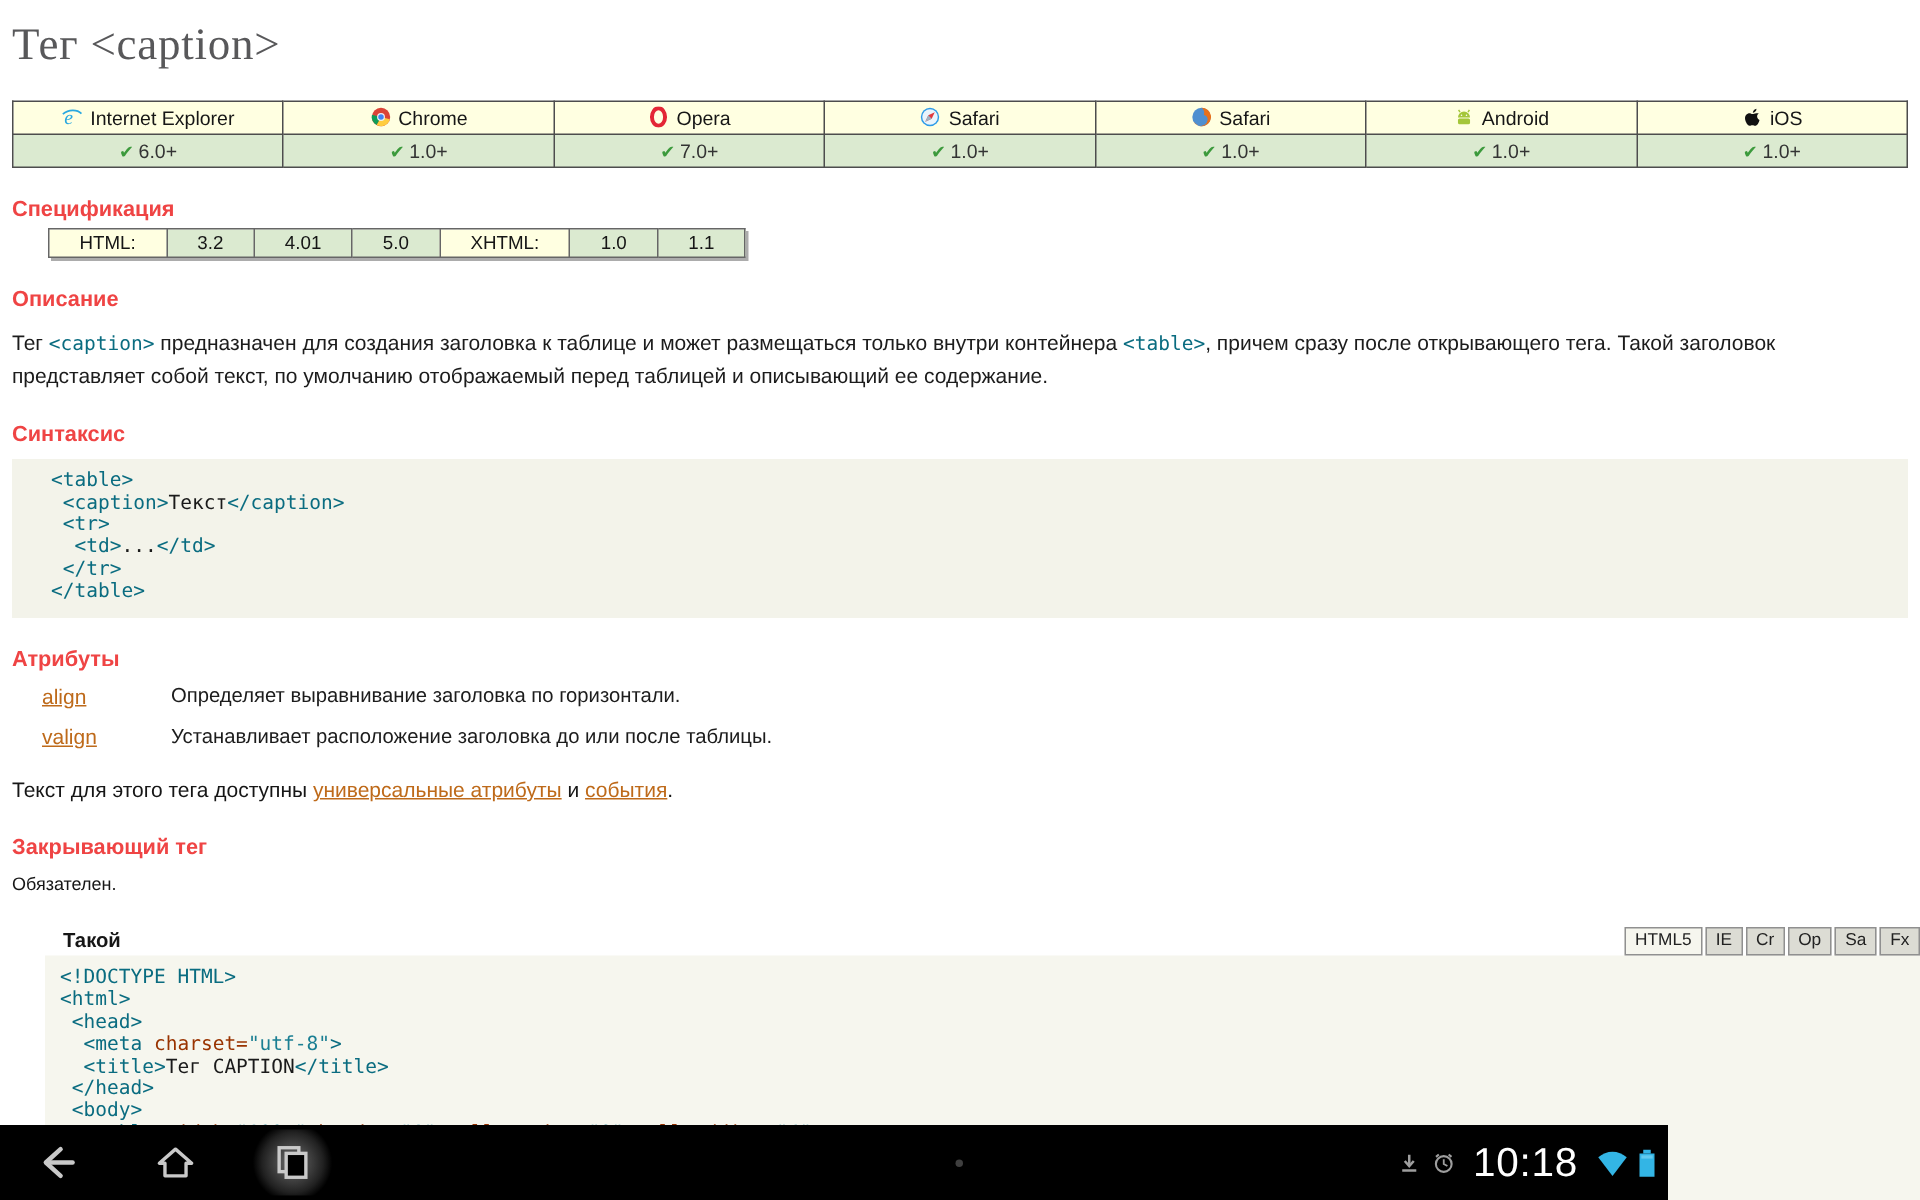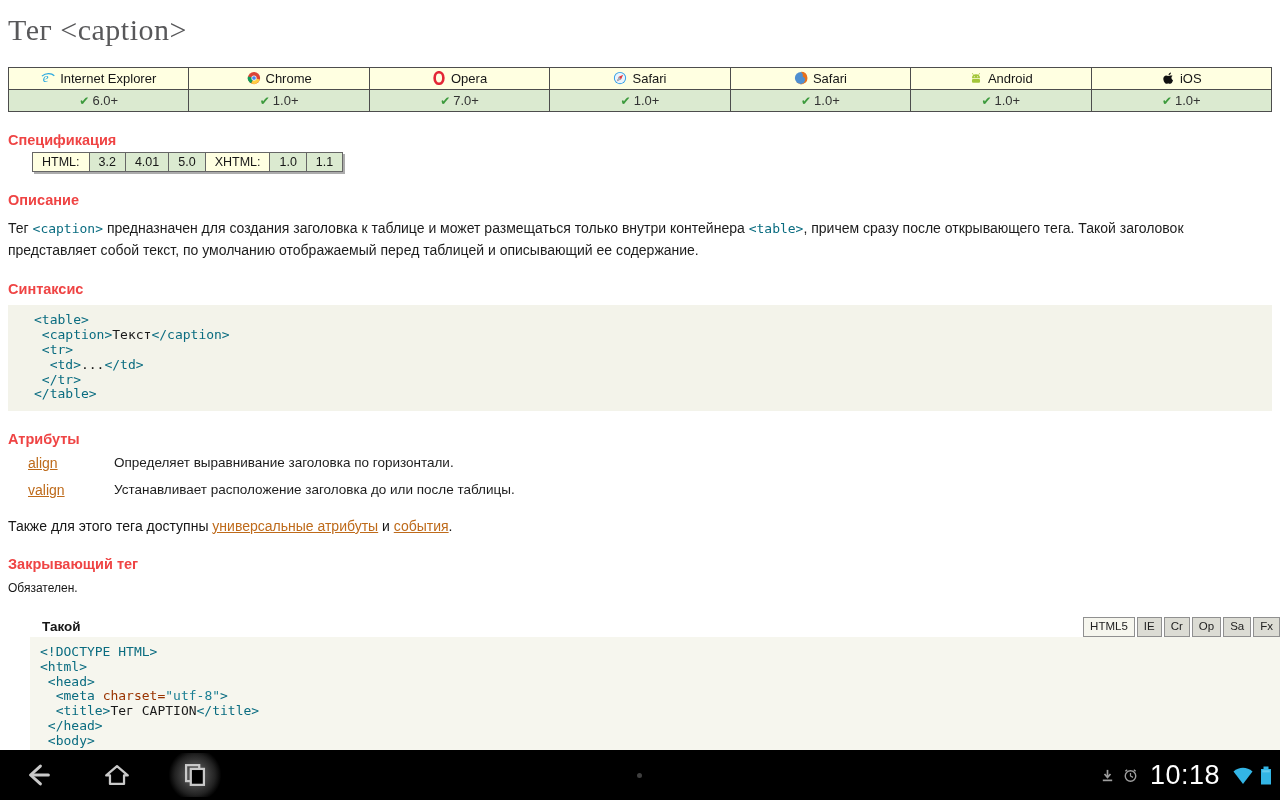--- a/index.html
+++ b/index.html
@@ -13,21 +13,21 @@
   .browsers td{border:1px solid #4d4d4d;text-align:center;font-size:13px;height:22px;padding:2px}
   .bt-h{background:var(--header-cream)}
   .bt-v{background:var(--version-green);color:#333}
   .bicon{display:inline-block;width:14px;height:14px;margin-right:5px;vertical-align:-2px}
   .bicon svg{width:14px;height:14px;display:block}
   .chk{color:var(--check-green);font-size:12px;margin-right:3px}
   
   h2{font-size:14.5px;font-weight:700;margin:20px 0 4px 8px;color:#ef4444}
   
   .spec-table{border-collapse:collapse;margin:4px 0 0 32px;box-shadow:2px 2px 0 rgba(70,70,70,.45)}
-  .spec-table td{border:1px solid #666;font-size:12.5px;padding:2px 9px;}
+  .spec-table td{border:1px solid #666;font-size:12.5px;padding:2px 20px;}
   .sp-label{background:var(--header-cream)}
   .sp-ver{background:var(--version-green)}
   
   .desc{margin:10px 8px 0 8px;font-size:14px;line-height:1.55;color:#1c1c1c}
   .seg-code{font-family:"DejaVu Sans Mono",monospace;font-size:13px;color:var(--code-tag)}
   
   .codeblock{background:#F3F3EA;margin:8px 8px 0 8px;padding:8px 8px 9px 26px}
   .code-line{white-space:pre;font-family:"DejaVu Sans Mono",monospace;font-size:13px;line-height:14.8px}
   .c-tag{color:var(--code-tag)}
   .c-attr{color:var(--code-attr)}
@@ -41,21 +41,21 @@
   .note{margin:17px 8px 0 8px;font-size:14px;line-height:1.4}
   .plain-p{margin:9px 8px 0 8px;font-size:12px}
   
   .example-head{display:flex;justify-content:space-between;align-items:flex-end;margin:22px 0 0 34px}
   .example-head h3{font-size:13.5px;font-weight:700;margin:0 0 3px 8px}
   .tabs{display:flex;gap:2px}
   .tab{border:1px solid #909090;background:#DCDCD4;color:#222;font-size:11.5px;padding:2px 6px;line-height:1.2}
   .tab.active{background:#F6F6EE}
   #example-block{margin:0 0 0 30px;background:#F6F6EE;padding:8px 8px 70px 10px}
   
-  .navbar{position:fixed;left:0;bottom:0;width:1280px;height:50px;background:#000;z-index:10}
+  .navbar{position:fixed;left:0;bottom:0;width:1112px;height:50px;background:#000;z-index:10}
   #navbtns{position:absolute;left:12px;top:0;height:50px;display:flex;align-items:center;gap:24px}
   .nav-btn{width:54px;height:44px;display:flex;align-items:center;justify-content:center;border-radius:8px}
   .nav-btn svg{width:30px;height:30px;display:block}
   .nav-btn.pressed{background:radial-gradient(circle,rgba(200,200,200,.55) 0%,rgba(120,120,120,.28) 58%,rgba(0,0,0,0) 76%)}
   .nav-dot{position:absolute;left:637px;top:23px;width:5px;height:5px;border-radius:50%;background:#3f3f3f}
   .status{position:absolute;right:8px;top:0;height:50px;display:flex;align-items:center;gap:8px}
   .sicon{display:inline-flex}
   .sicon svg{display:block}
   .clock{color:#fff;font-size:27px;letter-spacing:.5px;margin:0 4px}
 </style>
@@ -150,21 +150,21 @@
   <div id="attr-list">
       <div class="attr-row">
         <span class="inline-link attr-name">align</span>
         <span class="attr-desc">Определяет выравнивание заголовка по горизонтали.</span>
       </div>
       <div class="attr-row">
         <span class="inline-link attr-name">valign</span>
         <span class="attr-desc">Устанавливает расположение заголовка до или после таблицы.</span>
       </div>
     </div>
-  <p id="attr-note" class="note"><span class="seg-plain">Также для этого тега доступны </span><span class="inline-link">универсальные атрибуты</span><span class="seg-plain"> и </span><span class="inline-link">события</span><span class="seg-plain">.</span></p>
+  <p id="attr-note" class="note"><span class="seg-plain">Текст для этого тега доступны </span><span class="inline-link">универсальные атрибуты</span><span class="seg-plain"> и </span><span class="inline-link">события</span><span class="seg-plain">.</span></p>
 
   <h2>Закрывающий тег</h2>
   <p class="plain-p">Обязателен.</p>
 
   <div class="example-head">
     <h3>Такой</h3>
     <div id="tabs" class="tabs">
         <span class="tab active">HTML5</span>
         <span class="tab">IE</span>
         <span class="tab">Cr</span>

